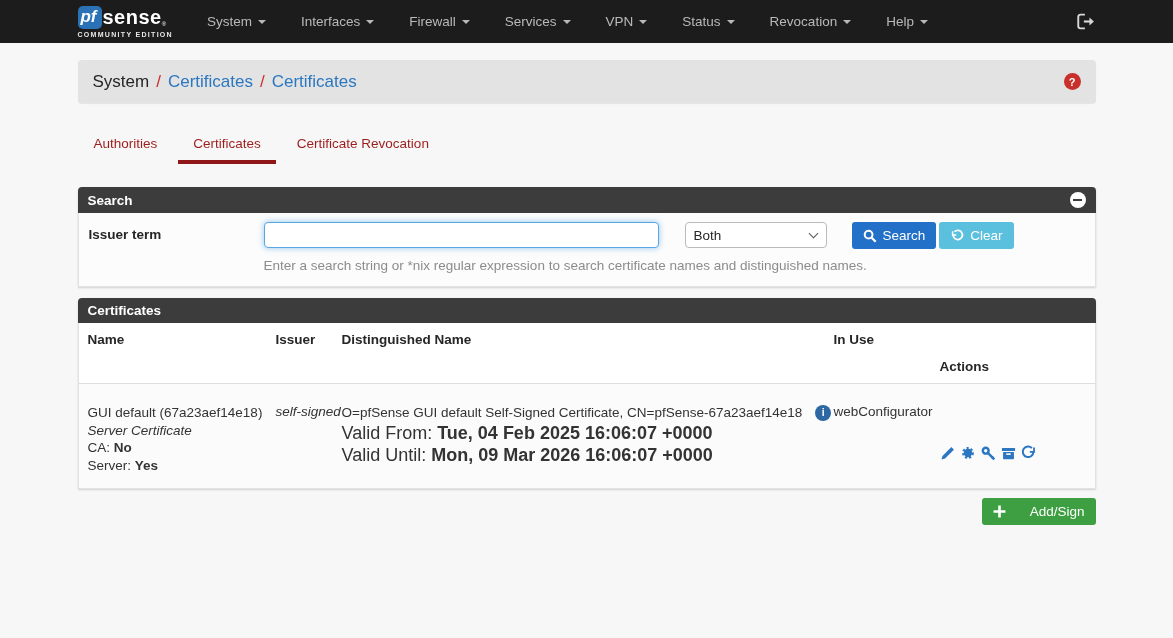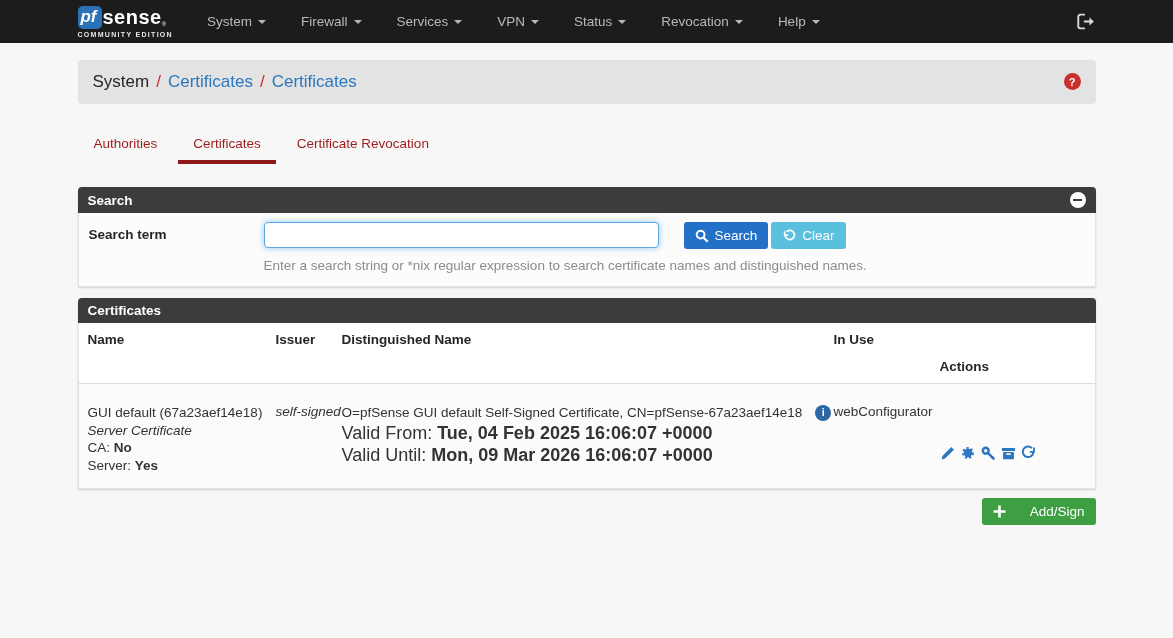--- a/index.html
+++ b/index.html
@@ -83,20 +83,21 @@
     <div class="brand">
       <div class="brand-top">
         <span class="pf-box">pf</span>
           <span class="brand-sense">sense</span>
           <span class="brand-reg">®</span>
       </div>
       <div class="brand-edition">COMMUNITY EDITION</div>
     </div>
     <div class="nav-items">
       <span class="nav-item"><span>System</span><span class="caret"></span></span>
+      <span class="nav-item"><span>Interfaces</span><span class="caret"></span></span>
       <span class="nav-item"><span>Firewall</span><span class="caret"></span></span>
       <span class="nav-item"><span>Services</span><span class="caret"></span></span>
       <span class="nav-item"><span>VPN</span><span class="caret"></span></span>
       <span class="nav-item"><span>Status</span><span class="caret"></span></span>
       <span class="nav-item"><span>Revocation</span><span class="caret"></span></span>
       <span class="nav-item"><span>Help</span><span class="caret"></span></span>
     </div>
     <span class="signout">
       <svg width="19" height="17" viewBox="0 0 18 16">
           <path d="M7.5 1.5H3.2a2 2 0 0 0-2 2v9a2 2 0 0 0 2 2h4.3" fill="none" stroke="currentColor" stroke-width="1.8"></path>
@@ -124,22 +125,28 @@
     <span class="tab">Certificate Revocation</span>
   </div>
 
   <div class="panel">
     <div class="panel-heading">
       <span>Search</span>
       <span class="collapse-icon"></span>
     </div>
     <div class="panel-body">
       <div class="form-row">
-        <div class="form-label">Search term</div>
+        <div class="form-label">Issuer term</div>
         <input class="search-input" type="text" value="" style="">
+        <span class="select-wrap">
+          <select>
+            <option>Both</option>
+          </select>
+          <span class="chev"></span>
+        </span>
         <button class="btn btn-search">
           <svg width="14" height="14" viewBox="0 0 14 14">
               <circle cx="5.6" cy="5.6" r="3.9" fill="none" stroke="#fff" stroke-width="2"></circle>
               <path d="M8.7 8.7l4 4" stroke="#fff" stroke-width="2.3"></path>
             </svg>
           <span>Search</span>
         </button>
         <button class="btn btn-clear">
           <svg width="14" height="14" viewBox="0 0 16 16">
               <path d="M3 2.6v4.2h4.2" fill="none" stroke="#fff" stroke-width="1.8"></path>

